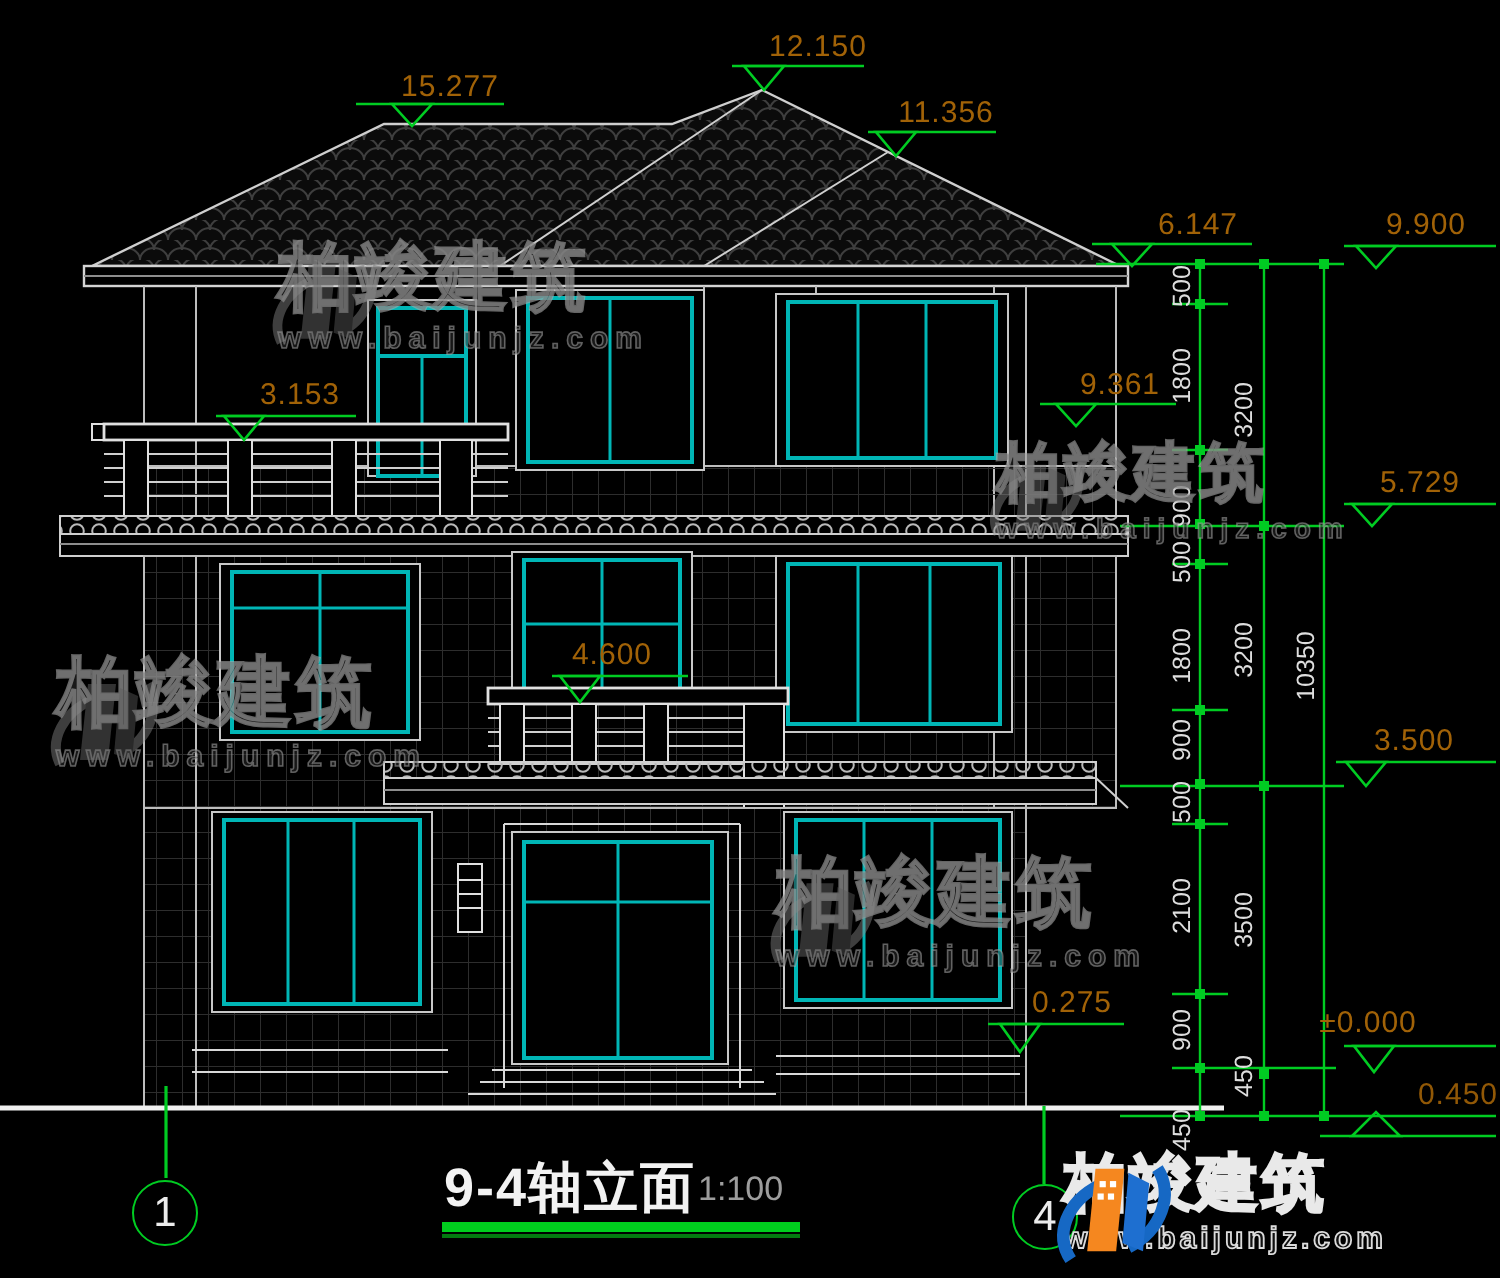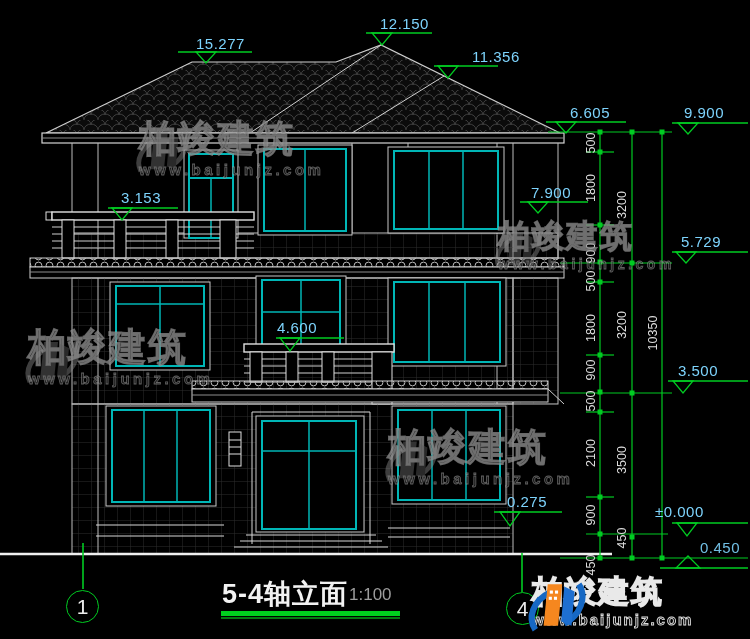--- a/index.html
+++ b/index.html
@@ -1,19 +1,19 @@
 <!DOCTYPE html>
 <html><head>
 <meta charset="utf-8">
 <style>
   html,body{margin:0;padding:0;background:#000;}
   #stage{position:relative;width:750px;height:639px;background:#000;overflow:hidden;
          font-family:"Liberation Sans",sans-serif;}
   #stage svg{position:absolute;left:0;top:0;}
-  .lvl{position:absolute;width:58px;text-align:left;color:#7dd3fc;font-size:15px;
+  .lvl{position:absolute;width:58px;text-align:center;color:#a16207;font-size:15px;
        line-height:16px;white-space:nowrap;letter-spacing:.5px;}
   .dim-rot{position:absolute;width:60px;text-align:center;color:#dedede;font-size:12.5px;
        transform:rotate(-90deg);transform-origin:center center;white-space:nowrap;}
   .axis-bubble{position:absolute;width:31px;height:31px;border:1.6px solid #00cc22;
        border-radius:50%;color:#ececec;font-size:21px;line-height:31px;text-align:center;}
   .title-cn{position:absolute;left:222px;top:576px;color:#f2f2f2;font-size:27px;
        font-weight:700;letter-spacing:1px;white-space:nowrap;}
   .title-scale{position:absolute;left:349px;top:585px;color:#9d9d9d;font-size:17px;}
   .title-bar1{position:absolute;left:221px;top:611px;width:179px;height:5px;background:#00cf1e;}
   .title-bar2{position:absolute;left:221px;top:617px;width:179px;height:2px;background:#037a10;}
@@ -249,25 +249,25 @@
         <polygon points="500,512 520,512 510,526"></polygon>
       <line x1="672" y1="523" x2="748" y2="523"></line>
         <polygon points="677,523 697,523 687,536"></polygon>
       <line x1="660" y1="568" x2="748" y2="568"></line>
         <polygon points="676,568 700,568 688,556"></polygon>
     </g>
   </svg>
 
   <span class="lvl" style="left:196px;top:36px">15.277</span>
   <span class="lvl" style="left:380px;top:16px">12.150</span>
-  <span class="lvl" style="left:472px;top:49px">11.356</span>
-  <span class="lvl" style="left:570px;top:105px">6.605</span>
+  <span class="lvl" style="left:444px;top:49px">11.356</span>
+  <span class="lvl" style="left:570px;top:105px">6.147</span>
   <span class="lvl" style="left:684px;top:105px">9.900</span>
   <span class="lvl" style="left:121px;top:190px">3.153</span>
-  <span class="lvl" style="left:531px;top:185px">7.900</span>
+  <span class="lvl" style="left:531px;top:185px">9.361</span>
   <span class="lvl" style="left:681px;top:234px">5.729</span>
   <span class="lvl" style="left:277px;top:320px">4.600</span>
   <span class="lvl" style="left:678px;top:363px">3.500</span>
   <span class="lvl" style="left:507px;top:494px">0.275</span>
   <span class="lvl" style="left:655px;top:504px">±0.000</span>
   <span class="lvl fnd" style="left:700px;top:540px">0.450</span>
 
   <span class="dim-rot" style="left:561px;top:136px">500</span>
   <span class="dim-rot" style="left:561px;top:181px">1800</span>
   <span class="dim-rot" style="left:561px;top:246px">900</span>
@@ -280,21 +280,21 @@
   <span class="dim-rot" style="left:561px;top:558px">450</span>
   <span class="dim-rot" style="left:592px;top:198px">3200</span>
   <span class="dim-rot" style="left:592px;top:318px">3200</span>
   <span class="dim-rot" style="left:592px;top:453px">3500</span>
   <span class="dim-rot" style="left:592px;top:531px">450</span>
   <span class="dim-rot" style="left:623px;top:326px">10350</span>
 
   <div class="axis-bubble" style="left:66px;top:590px"><span>1</span></div>
   <div class="axis-bubble" style="left:506px;top:592px"><span>4</span></div>
 
-  <div class="title-cn">5-4轴立面</div>
+  <div class="title-cn">9-4轴立面</div>
   <div class="title-scale">1:100</div>
   <div class="title-bar1"></div>
   <div class="title-bar2"></div>
 
   <div class="wm" style="left:133px;top:120px">
     <svg width="58" height="60" viewBox="0 0 60 60" style="opacity:.45">
       <path d="M8,52 C2,40 10,26 24,20" stroke="#8a8a8a" stroke-width="5" fill="none"></path>
       <path d="M52,12 C58,22 54,38 40,46" stroke="#8a8a8a" stroke-width="5" fill="none"></path>
       <path d="M22,12 h14 l-4,38 h-14 z" fill="#6f6f6f"></path>
       <path d="M38,14 l9,4 -3,32 -9,-3 z" fill="#5c5c5c"></path>

